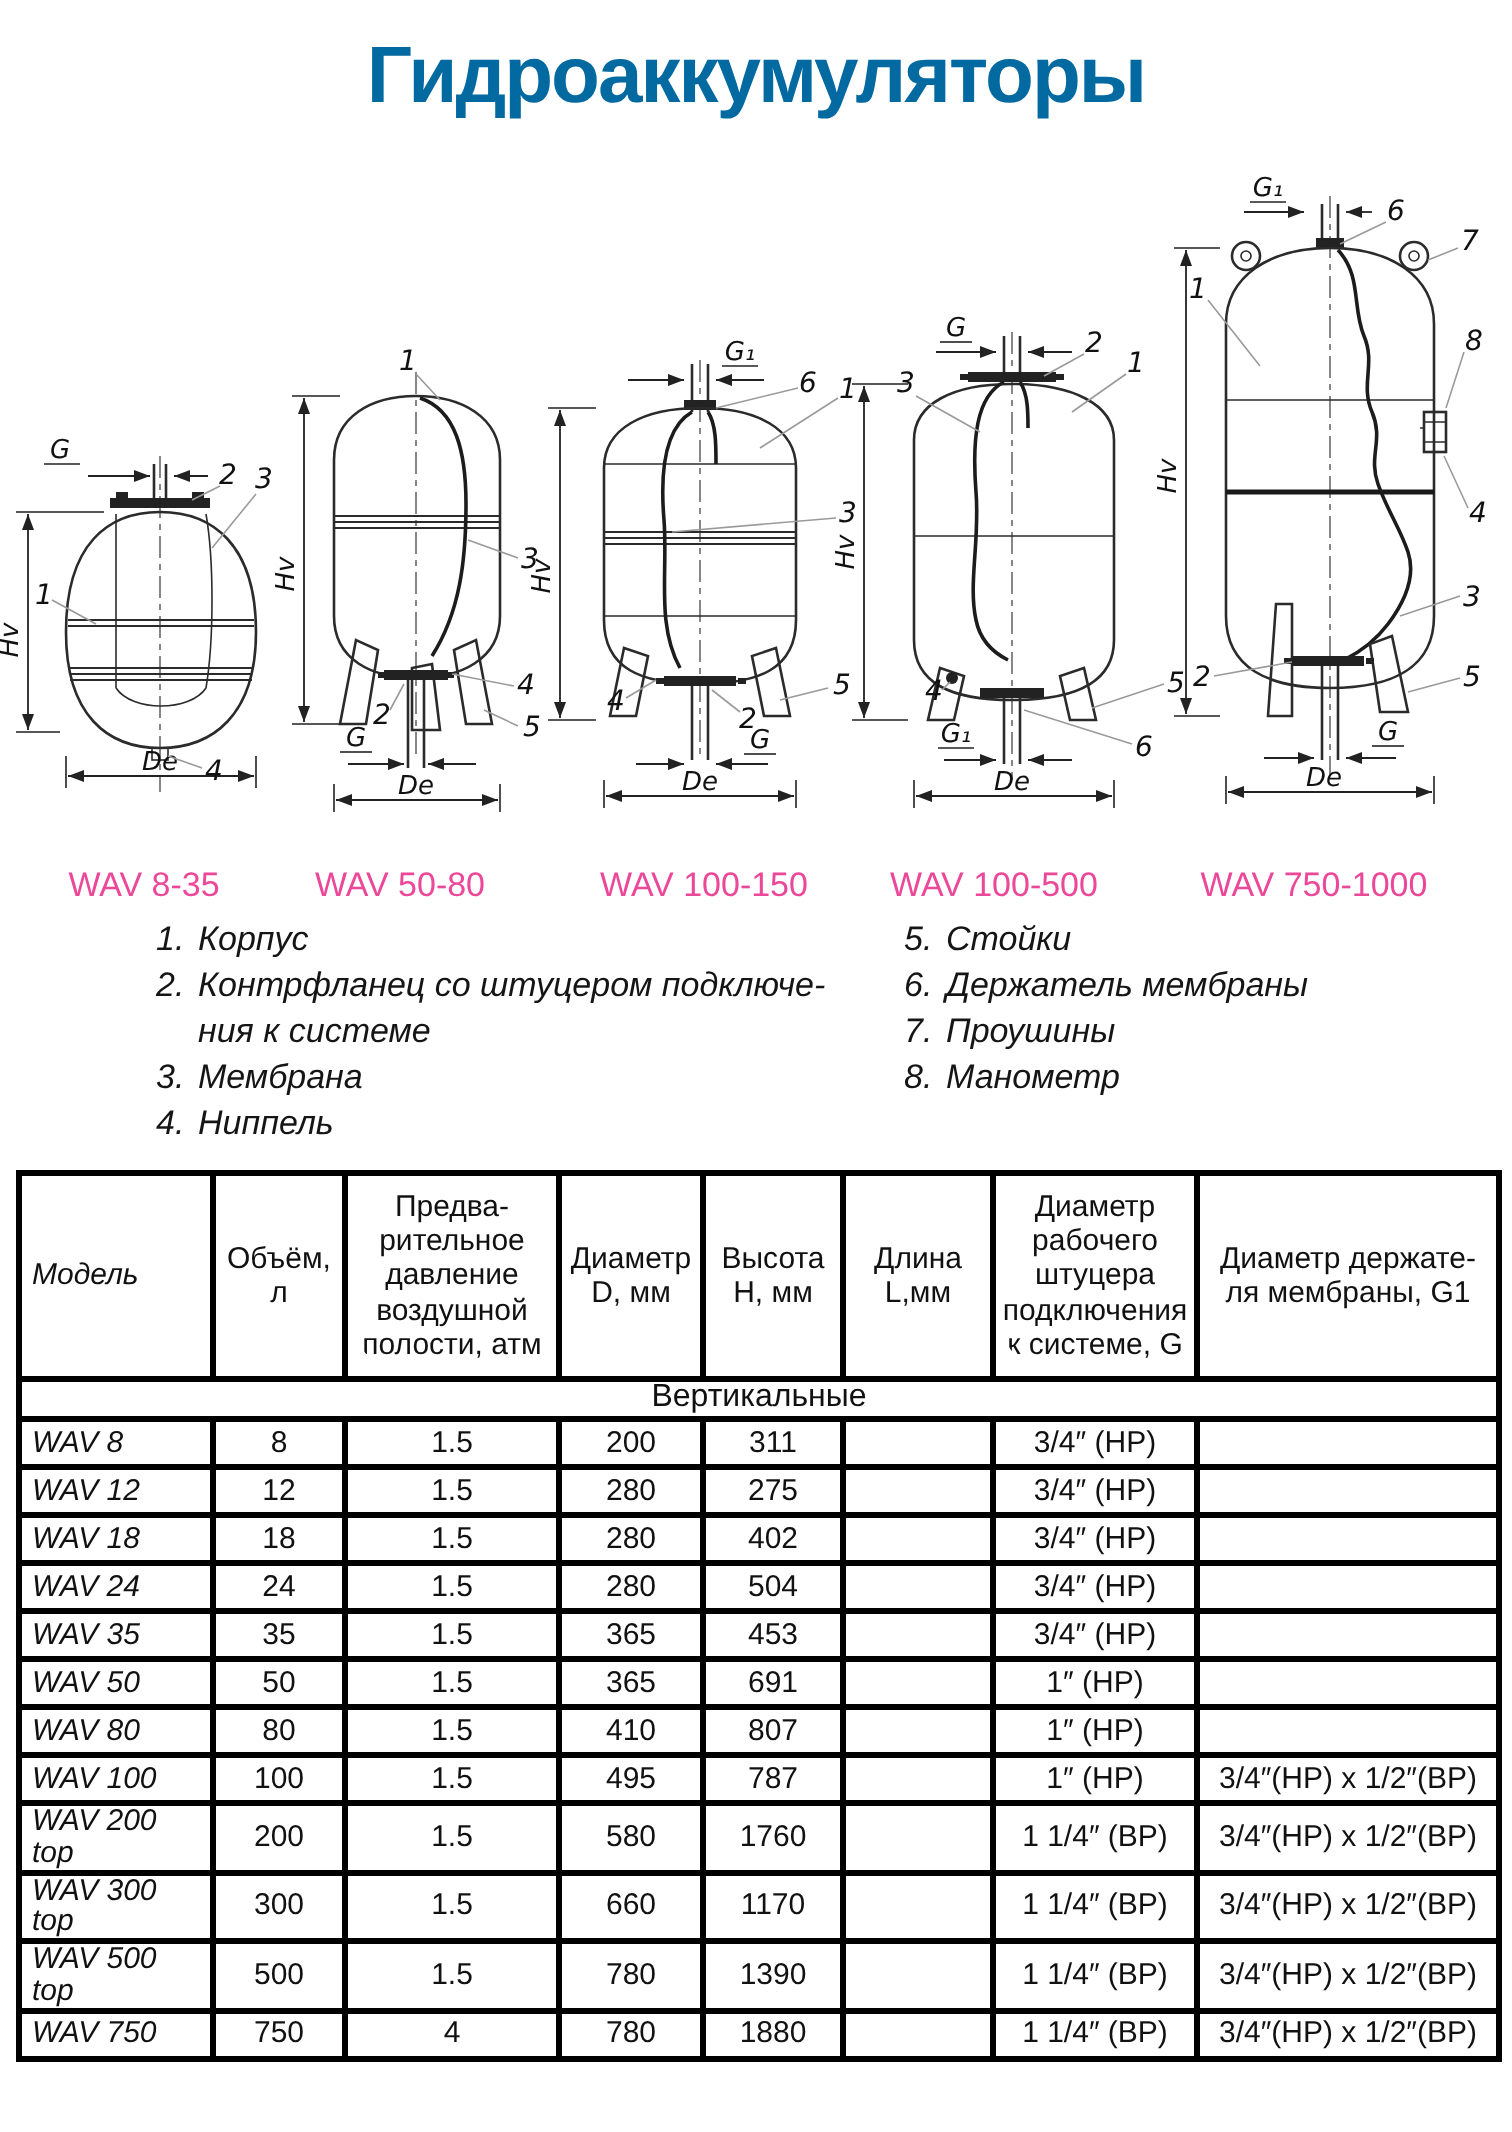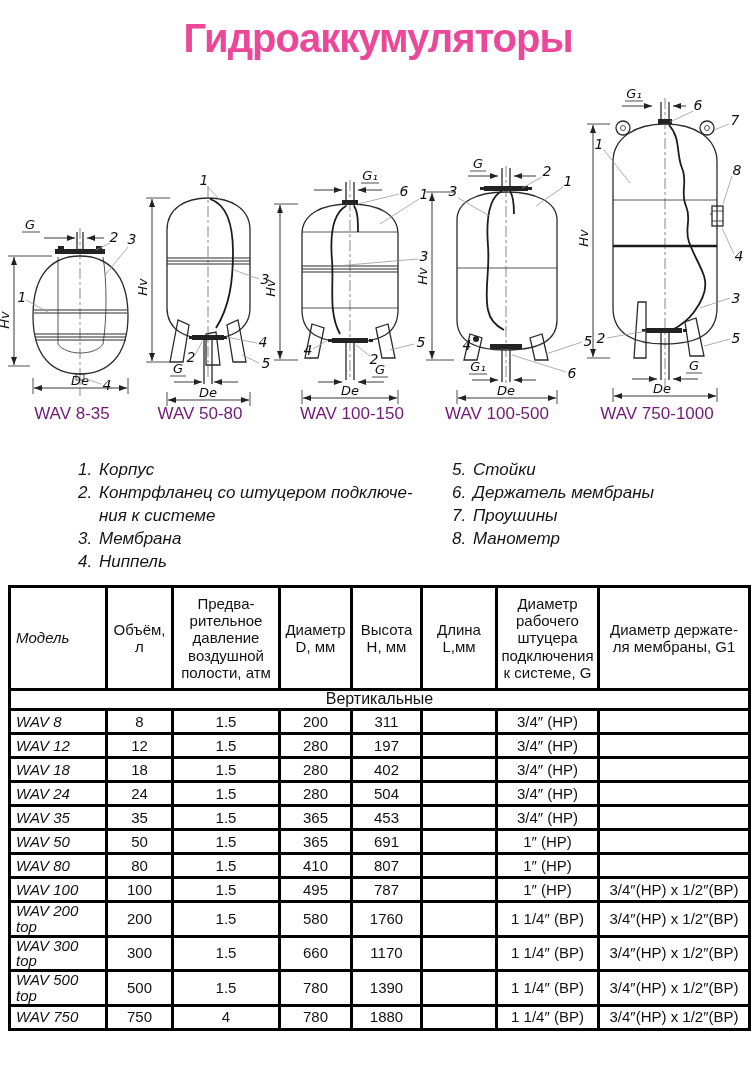--- a/index.html
+++ b/index.html
@@ -1,41 +1,41 @@
 <!DOCTYPE html>
 <html><head>
 <meta charset="utf-8">
 <style>
   html,body{margin:0;padding:0;background:#fff;}
   body{width:756px;height:1066px;position:relative;font-family:"Liberation Sans",sans-serif;color:#111;overflow:hidden;}
-  .page-title{position:absolute;top:16px;left:0;width:756px;text-align:center;font-size:40px;font-weight:bold;letter-spacing:-1px;color:#ec4899;}
+  .page-title{position:absolute;top:16px;left:0;width:756px;text-align:center;font-size:40px;font-weight:bold;letter-spacing:-1px;color:#0369a1;}
   
   svg.diag{position:absolute;overflow:visible;}
   .body{fill:none;stroke:#2b2b2b;stroke-width:1.3px;}
   .thin{fill:none;stroke:#2b2b2b;stroke-width:.8px;}
   .seam{fill:none;stroke:#2b2b2b;stroke-width:1px;}
   .seam2{fill:none;stroke:#1a1a1a;stroke-width:2.4px;}
   .mem{fill:none;stroke:#1c1c1c;stroke-width:1.8px;}
   .cl{fill:none;stroke:#555;stroke-width:.7px;stroke-dasharray:11 3 3 3;}
   .dim{stroke:#222;stroke-width:.9px;fill:none;}
   .dim2{stroke:#222;stroke-width:.8px;fill:none;}
   .ldr{stroke:#9a9a9a;stroke-width:.8px;fill:none;}
   .dark{fill:#222;stroke:none;}
   svg text{font-family:"DejaVu Sans",sans-serif;font-style:italic;font-size:13px;fill:#111;}
   svg text.plbl{font-size:14px;}
-  .caption{position:absolute;top:404px;transform:translateX(-50%);font-size:17px;color:#701a75;white-space:nowrap;}
+  .caption{position:absolute;top:433px;transform:translateX(-50%);font-size:17px;color:#ec4899;white-space:nowrap;}
   
   .legend-col{position:absolute;top:458px;font-style:italic;font-size:17px;line-height:23px;color:#151515;}
   .legend-item{display:flex;}
   .legend-num{width:21px;flex:0 0 21px;}
   .legend-text{white-space:pre-line;}
   
   .spec-table{position:absolute;top:585px;left:8px;border-collapse:collapse;table-layout:fixed;width:740px;}
   .spec-table th,.spec-table td{border:3px solid #000;font-weight:400;font-size:15px;text-align:center;vertical-align:middle;padding:0 2px;overflow:hidden;}
-  .spec-table th{white-space:pre-line;line-height:1.14;height:100px;}
+  .spec-table th{white-space:pre-line;line-height:1.14;height:100px;border-radius:32px;}
   .spec-table th.left,.spec-table td.left{text-align:left;padding-left:5px;font-style:italic;}
   .spec-table td{height:21px;line-height:1.05;}
   .section-row td{height:17px;font-size:16px;}
 </style>
 </head>
 <body>
 
 <svg width="0" height="0" style="position:absolute" aria-hidden="true">
   <defs>
     <marker id="ae" markerWidth="9" markerHeight="7" refX="8" refY="3" orient="auto" markerUnits="userSpaceOnUse">
@@ -316,21 +316,21 @@
         <td>311</td>
         <td></td>
         <td>3/4″ (НР)</td>
         <td></td>
       </tr>
       <tr>
         <td class="left">WAV 12</td>
         <td>12</td>
         <td>1.5</td>
         <td>280</td>
-        <td>197</td>
+        <td>275</td>
         <td></td>
         <td>3/4″ (НР)</td>
         <td></td>
       </tr>
       <tr>
         <td class="left">WAV 18</td>
         <td>18</td>
         <td>1.5</td>
         <td>280</td>
         <td>402</td>

